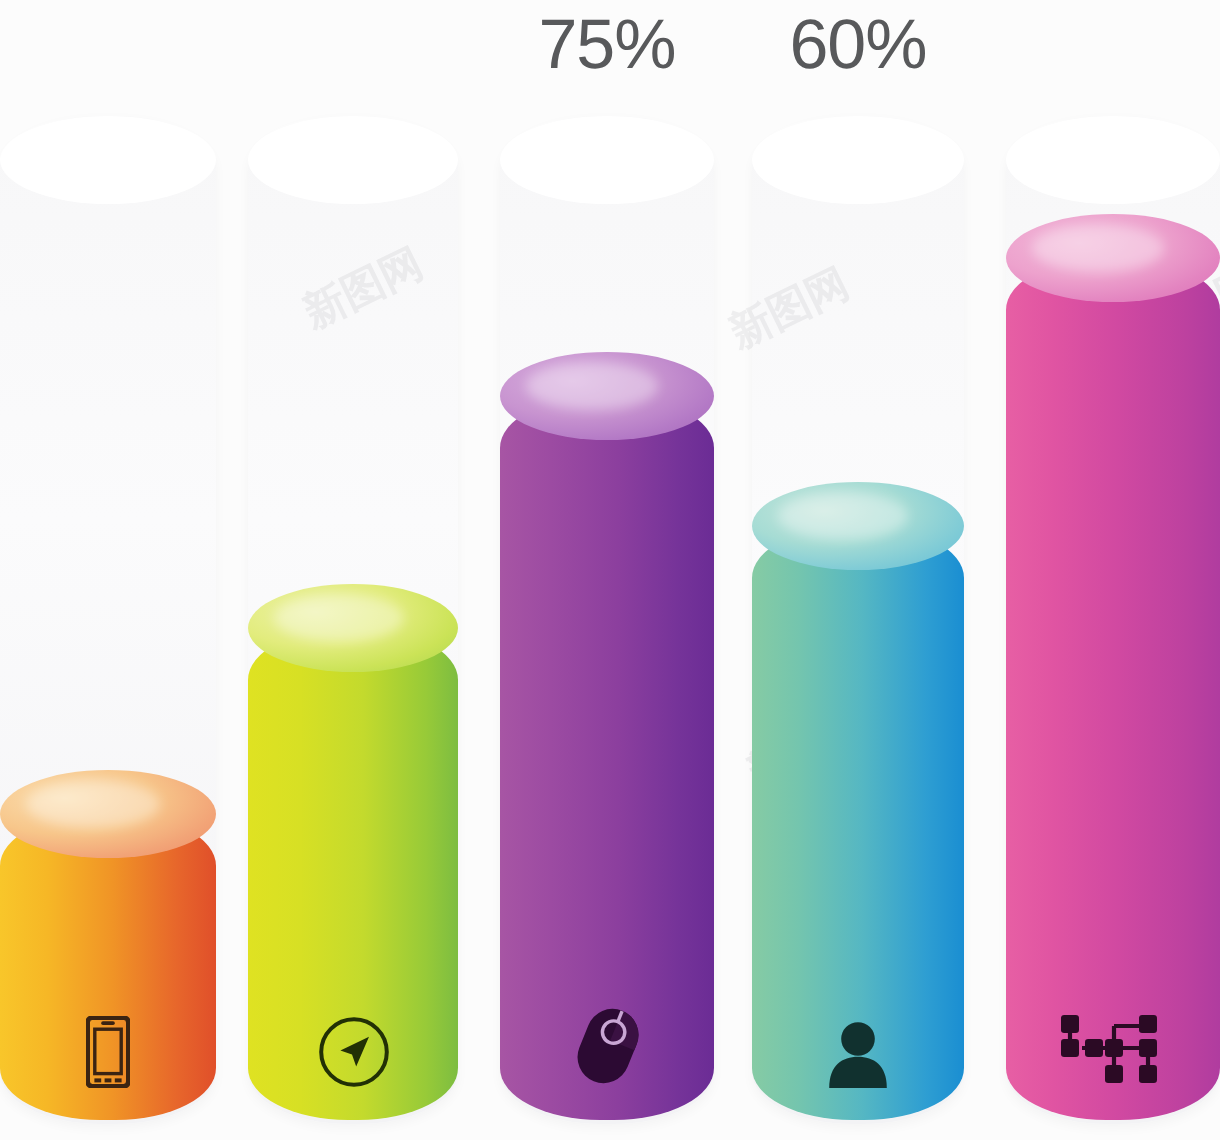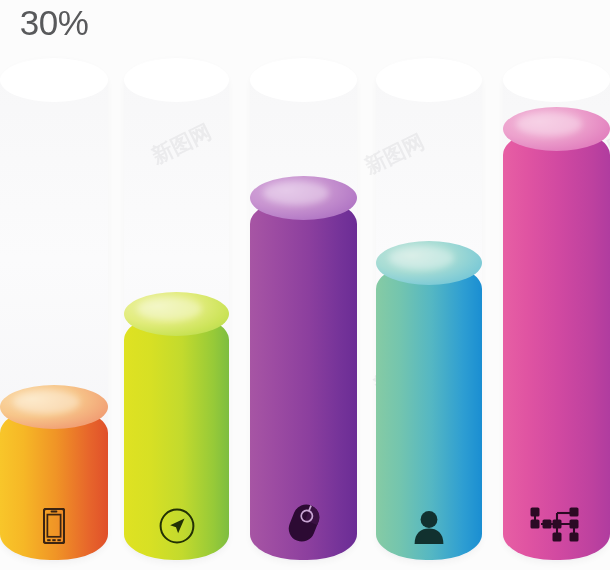--- a/index.html
+++ b/index.html
@@ -214,15 +214,16 @@
           <rect x="13.5" y="15.5" width="9" height="9" rx="1.6"></rect>
           <rect x="23.5" y="15.5" width="9" height="9" rx="1.6"></rect>
           <rect x="40.5" y="15.5" width="9" height="9" rx="1.6"></rect>
           <rect x="23.5" y="28.5" width="9" height="9" rx="1.6"></rect>
           <rect x="40.5" y="28.5" width="9" height="9" rx="1.6"></rect>
         </g>
       </svg>
     </div>
   </div>
 
-  <div class="pct-label" style="left:0px;width:108px;">30%</div>
+  <div class="pct-label" style="left:250px;width:107px;">75%</div>
+  <div class="pct-label" style="left:376px;width:106px;">60%</div>
 
 </div>
 
 </body></html>

